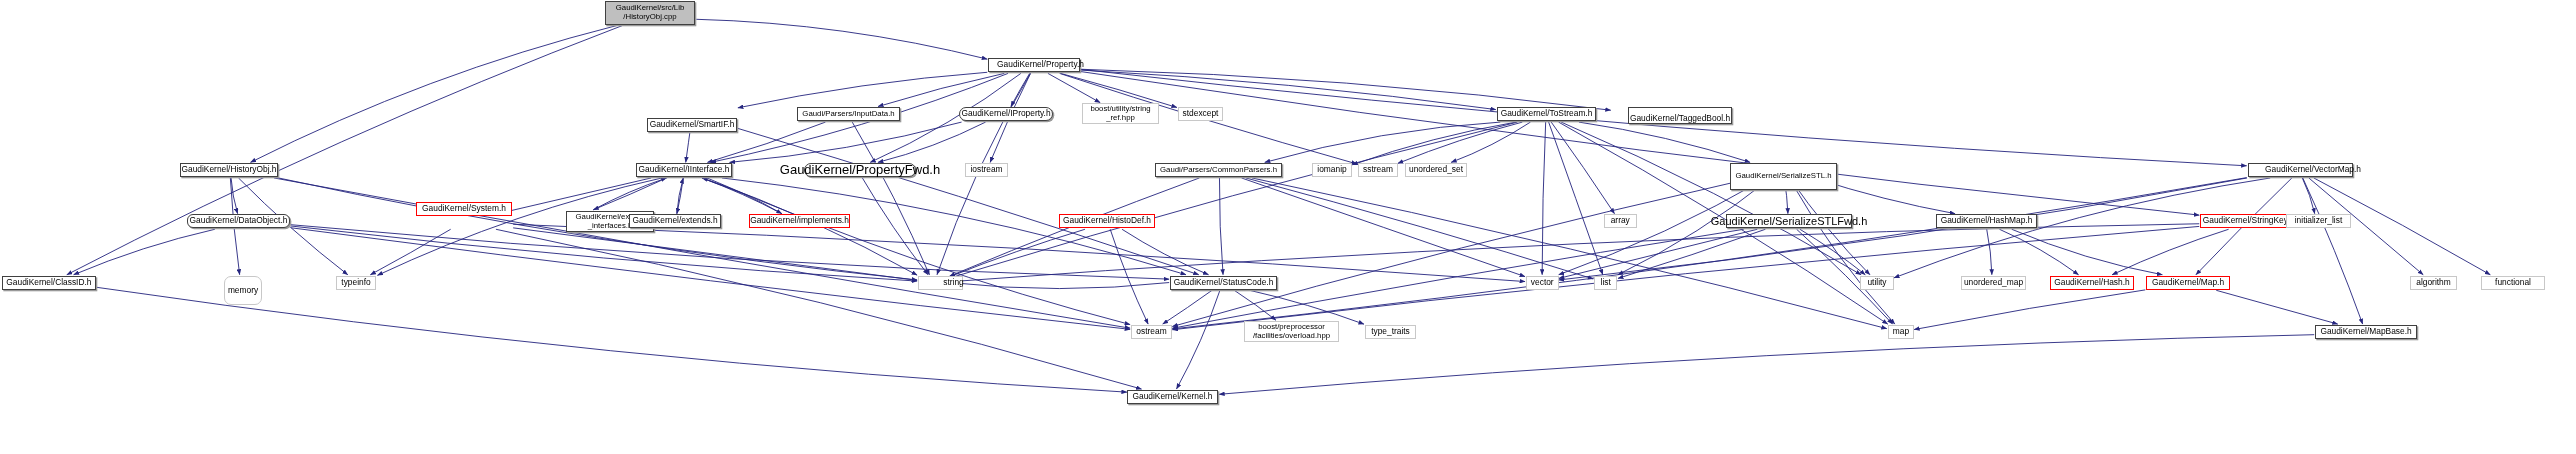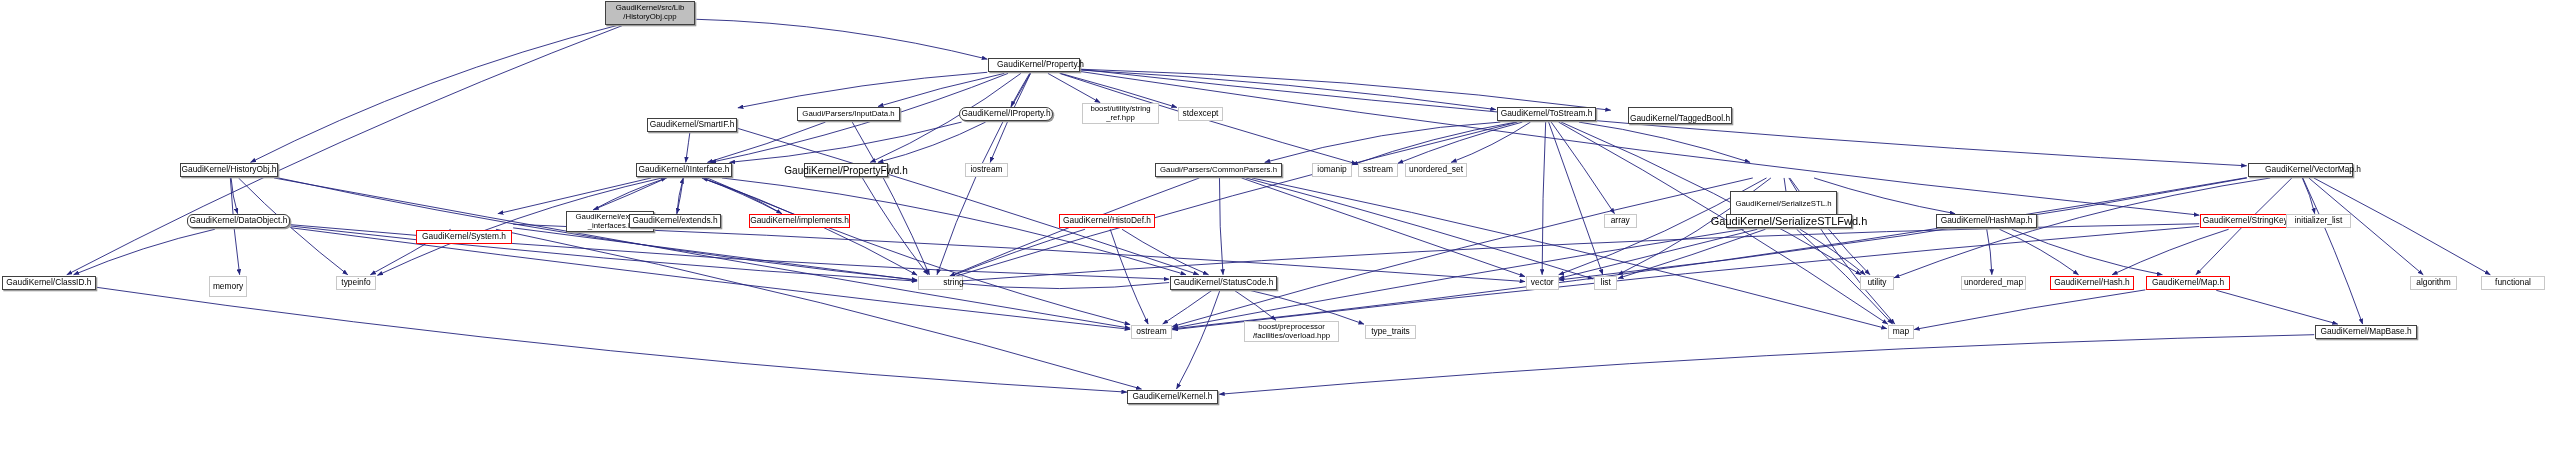--- a/index.html
+++ b/index.html
@@ -169,42 +169,42 @@
     <div class="node n-hdr" style="left: 647px; top: 107px; width: 90px; height: 14.3px; margin-top: 11px;"><span>GaudiKernel/SmartIF.h</span></div>
     <div class="node n-hdr" style="left: 797px; top: 107px; width: 103px; height: 14.3px; font-size: 7.8px;"><span>Gaudi/Parsers/InputData.h</span></div>
     <div class="node n-hdr" style="left: 959px; top: 107px; width: 94px; height: 14.3px; border-radius: 7px;"><span>GaudiKernel/IProperty.h</span></div>
     <div class="node n-sys" style="left: 1082px; top: 103px; width: 77px; height: 21.4px; font-size: 7.8px;"><span>boost/utility/string
 _ref.hpp</span></div>
     <div class="node n-sys" style="left: 1178px; top: 107px; width: 45px; height: 14.3px;"><span>stdexcept</span></div>
     <div class="node n-hdr" style="left: 1497px; top: 107px; width: 99px; height: 14.3px;"><span>GaudiKernel/ToStream.h</span></div>
     <div class="node n-hdr" style="left: 1628px; top: 107px; width: 104px; height: 17px; align-items: flex-end;"><span>GaudiKernel/TaggedBool.h</span></div>
     <div class="node n-hdr" style="left: 180px; top: 163px; width: 98px; height: 14.3px;"><span>GaudiKernel/HistoryObj.h</span></div>
     <div class="node n-hdr" style="left: 636px; top: 163px; width: 96px; height: 14.3px;"><span>GaudiKernel/IInterface.h</span></div>
-    <div class="node n-hdr" style="left: 804px; top: 163px; width: 84px; height: 14.3px; font-size: 10px;"><span>GaudiKernel/PropertyFwd.h</span></div>
+    <div class="node n-hdr" style="left: 804px; top: 163px; width: 112px; height: 14.3px; font-size: 13px; border-radius: 7px;"><span>GaudiKernel/PropertyFwd.h</span></div>
     <div class="node n-sys" style="left: 965px; top: 163px; width: 43px; height: 14.3px;"><span>iostream</span></div>
     <div class="node n-hdr" style="left: 1155px; top: 163px; width: 127px; height: 14.3px; font-size: 7.8px;"><span>Gaudi/Parsers/CommonParsers.h</span></div>
     <div class="node n-sys" style="left: 1312px; top: 163px; width: 40px; height: 14.3px;"><span>iomanip</span></div>
     <div class="node n-sys" style="left: 1358px; top: 163px; width: 40px; height: 14.3px;"><span>sstream</span></div>
     <div class="node n-sys" style="left: 1405px; top: 163px; width: 62px; height: 14.3px;"><span>unordered_set</span></div>
-    <div class="node n-hdr" style="left: 1730px; top: 163px; width: 107px; height: 27px; font-size: 7.8px; margin-top: 28px;"><span>GaudiKernel/SerializeSTL.h</span></div>
+    <div class="node n-hdr" style="left: 1730px; top: 163px; width: 107px; height: 27px; font-size: 7.8px;"><span>GaudiKernel/SerializeSTL.h</span></div>
     <div class="node n-hdr" style="left: 2248px; top: 163px; width: 105px; height: 14.3px; padding-left: 25px;"><span>GaudiKernel/VectorMap.h</span></div>
     <div class="node n-hdr" style="left: 187px; top: 214px; width: 103px; height: 14.3px; border-radius: 6px;"><span>GaudiKernel/DataObject.h</span></div>
-    <div class="node n-red" style="left: 416px; top: 230px; width: 96px; height: 14.3px;"><span>GaudiKernel/System.h</span></div>
+    <div class="node n-red" style="left: 416px; top: 202px; width: 96px; height: 14.3px;"><span>GaudiKernel/System.h</span></div>
     <div class="node n-hdr" style="left: 522px; top: 211px; width: 88px; height: 21.4px; font-size: 7.8px; margin-left: 44px;"><span>GaudiKernel/extend
 _interfaces.h</span></div>
     <div class="node n-hdr" style="left: 629px; top: 214px; width: 92px; height: 14.3px;"><span>GaudiKernel/extends.h</span></div>
     <div class="node n-red" style="left: 749px; top: 214px; width: 101px; height: 14.3px;"><span>GaudiKernel/implements.h</span></div>
     <div class="node n-red" style="left: 1059px; top: 214px; width: 96px; height: 14.3px;"><span>GaudiKernel/HistoDef.h</span></div>
     <div class="node n-sys" style="left: 1604px; top: 214px; width: 32.5px; height: 14.3px;"><span>array</span></div>
     <div class="node n-hdr" style="left: 1726px; top: 214px; width: 126px; height: 14.3px; font-size: 11px;"><span>GaudiKernel/SerializeSTLFwd.h</span></div>
     <div class="node n-hdr" style="left: 1936px; top: 214px; width: 101px; height: 14.3px;"><span>GaudiKernel/HashMap.h</span></div>
     <div class="node n-red" style="left: 2200px; top: 214px; width: 97px; height: 14.3px;"><span>GaudiKernel/StringKey.h</span></div>
     <div class="node n-sys" style="left: 2286px; top: 214px; width: 65px; height: 14.3px;"><span>initializer_list</span></div>
     <div class="node n-hdr" style="left: 1.9px; top: 276px; width: 94px; height: 14.3px;"><span>GaudiKernel/ClassID.h</span></div>
-    <div class="node n-sys" style="left: 209px; top: 276px; width: 38px; height: 21px;"><span>memory</span></div>
+    <div class="node n-sys" style="left: 224px; top: 276px; width: 38px; height: 29px; border-radius: 7px;"><span>memory</span></div>
     <div class="node n-sys" style="left: 336px; top: 276px; width: 40px; height: 14.3px;"><span>typeinfo</span></div>
     <div class="node n-sys" style="left: 918px; top: 276px; width: 45px; height: 14.3px; padding-left: 26px;"><span>string</span></div>
     <div class="node n-hdr" style="left: 1170px; top: 276px; width: 107px; height: 14.3px;"><span>GaudiKernel/StatusCode.h</span></div>
     <div class="node n-sys" style="left: 1526px; top: 276px; width: 32.5px; height: 14.3px;"><span>vector</span></div>
     <div class="node n-sys" style="left: 1594px; top: 276px; width: 23.4px; height: 14.3px;"><span>list</span></div>
     <div class="node n-sys" style="left: 1860px; top: 276px; width: 34px; height: 14.3px;"><span>utility</span></div>
     <div class="node n-sys" style="left: 1961px; top: 276px; width: 65px; height: 14.3px;"><span>unordered_map</span></div>
     <div class="node n-red" style="left: 2050px; top: 276px; width: 84px; height: 14.3px;"><span>GaudiKernel/Hash.h</span></div>
     <div class="node n-red" style="left: 2146px; top: 276px; width: 84px; height: 14.3px;"><span>GaudiKernel/Map.h</span></div>
     <div class="node n-sys" style="left: 2410px; top: 276px; width: 47px; height: 14.3px;"><span>algorithm</span></div>

